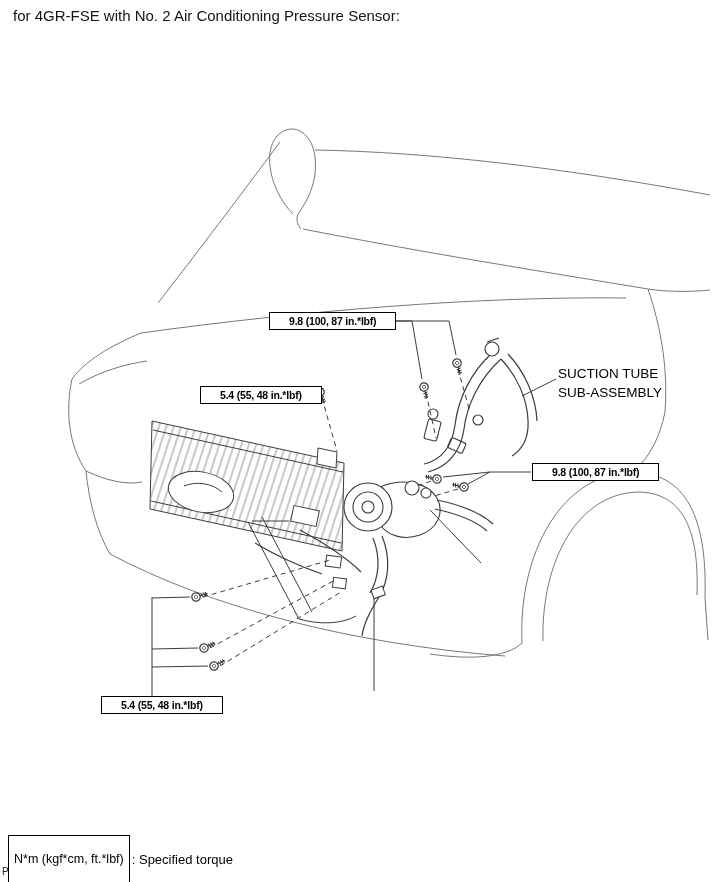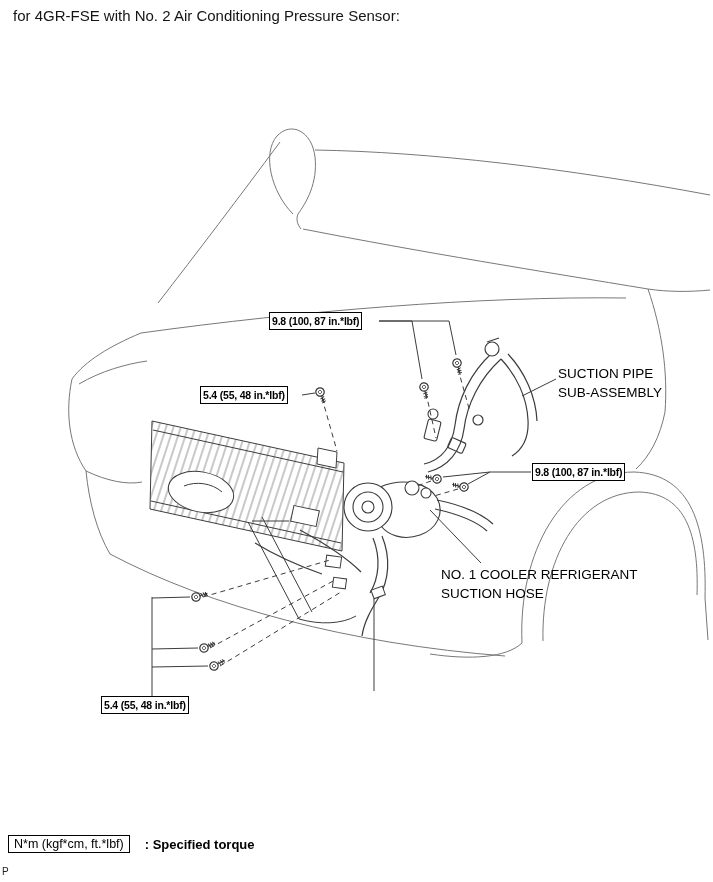--- a/index.html
+++ b/index.html
@@ -6,35 +6,35 @@
   #stage {
     position:relative; width:713px; height:882px; background:#fff;
     font-family:"Liberation Sans", sans-serif; color:#000; overflow:hidden;
   }
   .abs { position:absolute; }
   #page-title {
     left:13px; top:7px; font-size:15px; color:#141414; white-space:nowrap;
   }
   .torque-box {
     position:absolute; border:1.6px solid #000; background:#fff;
-    font-size:10.5px; font-weight:bold; padding:2px 2px; white-space:nowrap;
+    font-size:10.5px; font-weight:bold; padding:2px 19px; white-space:nowrap;
     letter-spacing:-0.2px; line-height:12px; z-index:3;
   }
   .part-label {
     position:absolute; font-size:13.5px; line-height:19px; white-space:nowrap; z-index:3;
   }
   #legend-row {
     position:absolute; left:8px; top:835px; display:flex; align-items:center; z-index:3;
     font-size:13px;
   }
   #legend-box {
-    border:1.3px solid #000; padding:1px 5px; font-size:12.5px; white-space:nowrap;
+    border:1.3px solid #000; padding:16px 5px; font-size:12.5px; white-space:nowrap;
     background:#fff;
   }
-  #legend-meaning { margin-left:15px; white-space:nowrap;font-weight:bold; }
+  #legend-meaning { margin-left:2px; white-space:nowrap; }
   #corner-mark { left:2px; top:866px; font-size:10px; color:#222; }
   svg { position:absolute; left:0; top:0; z-index:1; }
 </style>
 </head>
 <body>
 
 <div id="stage">
 
   <div id="page-title" class="abs">for 4GR-FSE with No. 2 Air Conditioning Pressure Sensor:</div>
 
@@ -153,26 +153,22 @@
       <path d="M 152,696 L 152,597 M 152,598 L 190,597 M 152,649 L 198,648 M 152,667 L 208,666"></path>
     </g>
   </svg>
 
   <div class="torque-box" style="left:269px; top:312px;">9.8 (100, 87 in.*lbf)</div>
   <div class="torque-box" style="left:200px; top:386px;">5.4 (55, 48 in.*lbf)</div>
   <div class="torque-box" style="left:532px; top:463px;">9.8 (100, 87 in.*lbf)</div>
   <div class="torque-box" style="left:101px; top:696px;">5.4 (55, 48 in.*lbf)</div>
 
   <div class="part-label" style="left:558px; top:364px;">
-    <div>SUCTION PIPE</div>
+    <div>SUCTION TUBE</div>
     <div>SUB-ASSEMBLY</div>
-  </div>
-  <div class="part-label" style="left:441px; top:565px;">
-    <div>NO. 1 COOLER REFRIGERANT</div>
-    <div>SUCTION HOSE</div>
   </div>
 
   <div id="legend-row">
     <span id="legend-box">N*m (kgf*cm, ft.*lbf)</span>
     <span id="legend-meaning">: Specified torque</span>
   </div>
 
   <div id="corner-mark" class="abs">P</div>
 
 </div>

